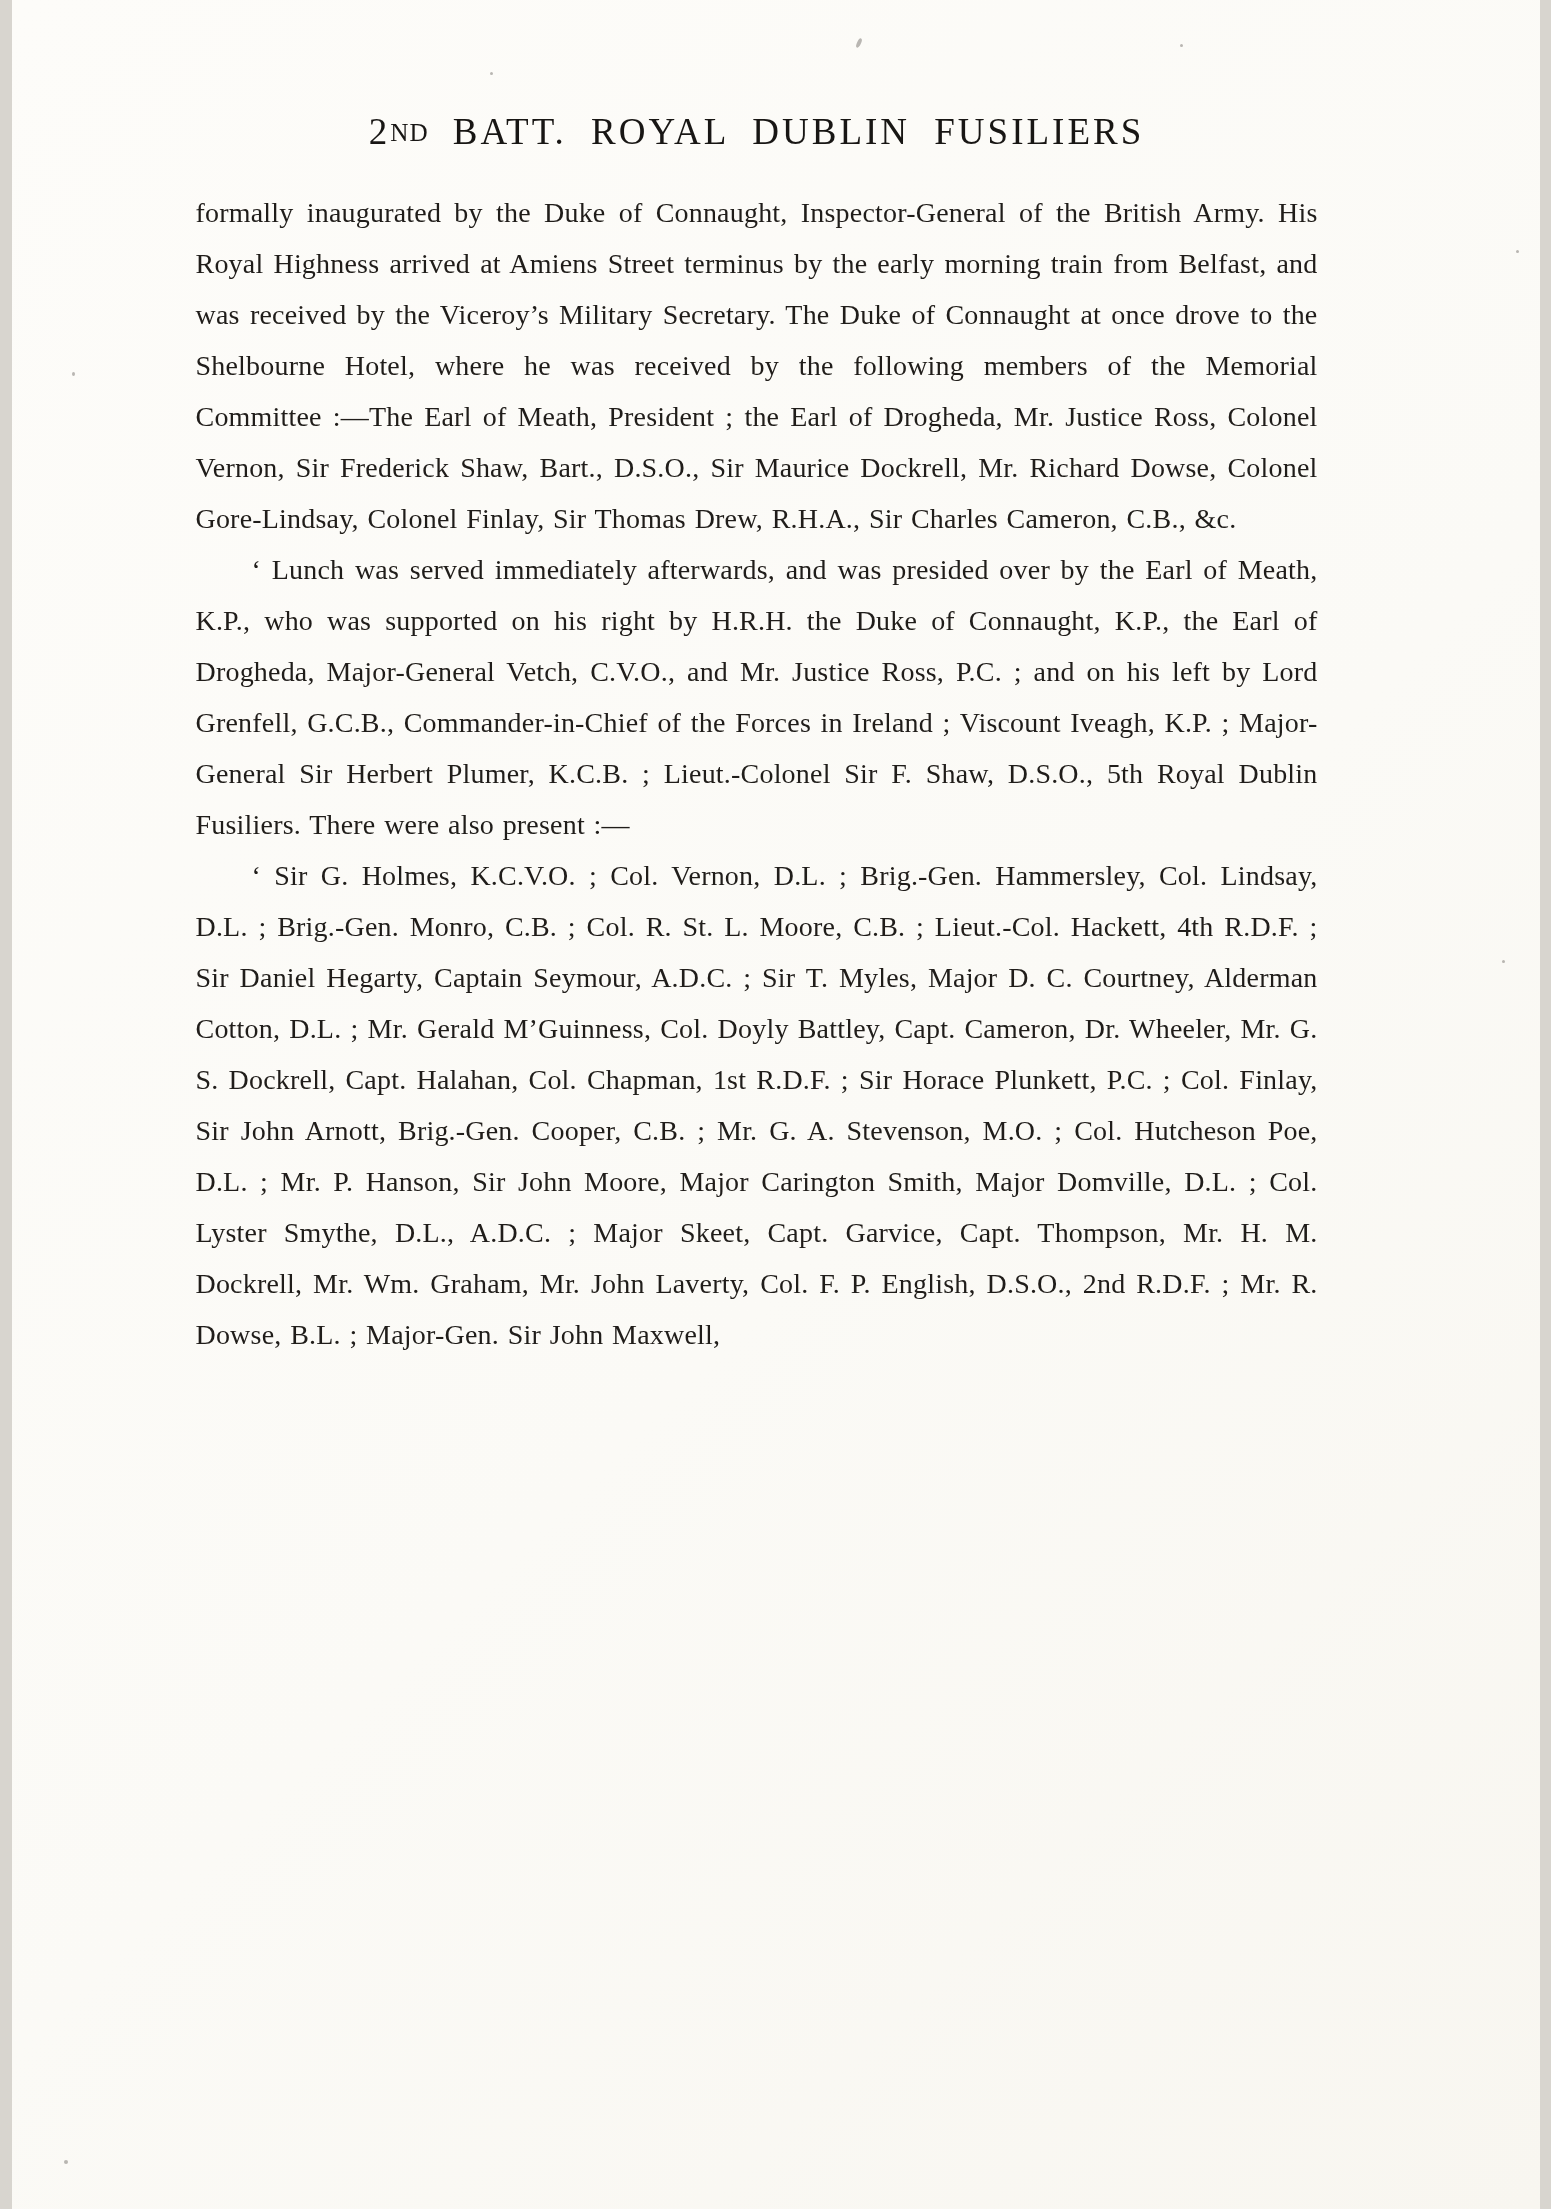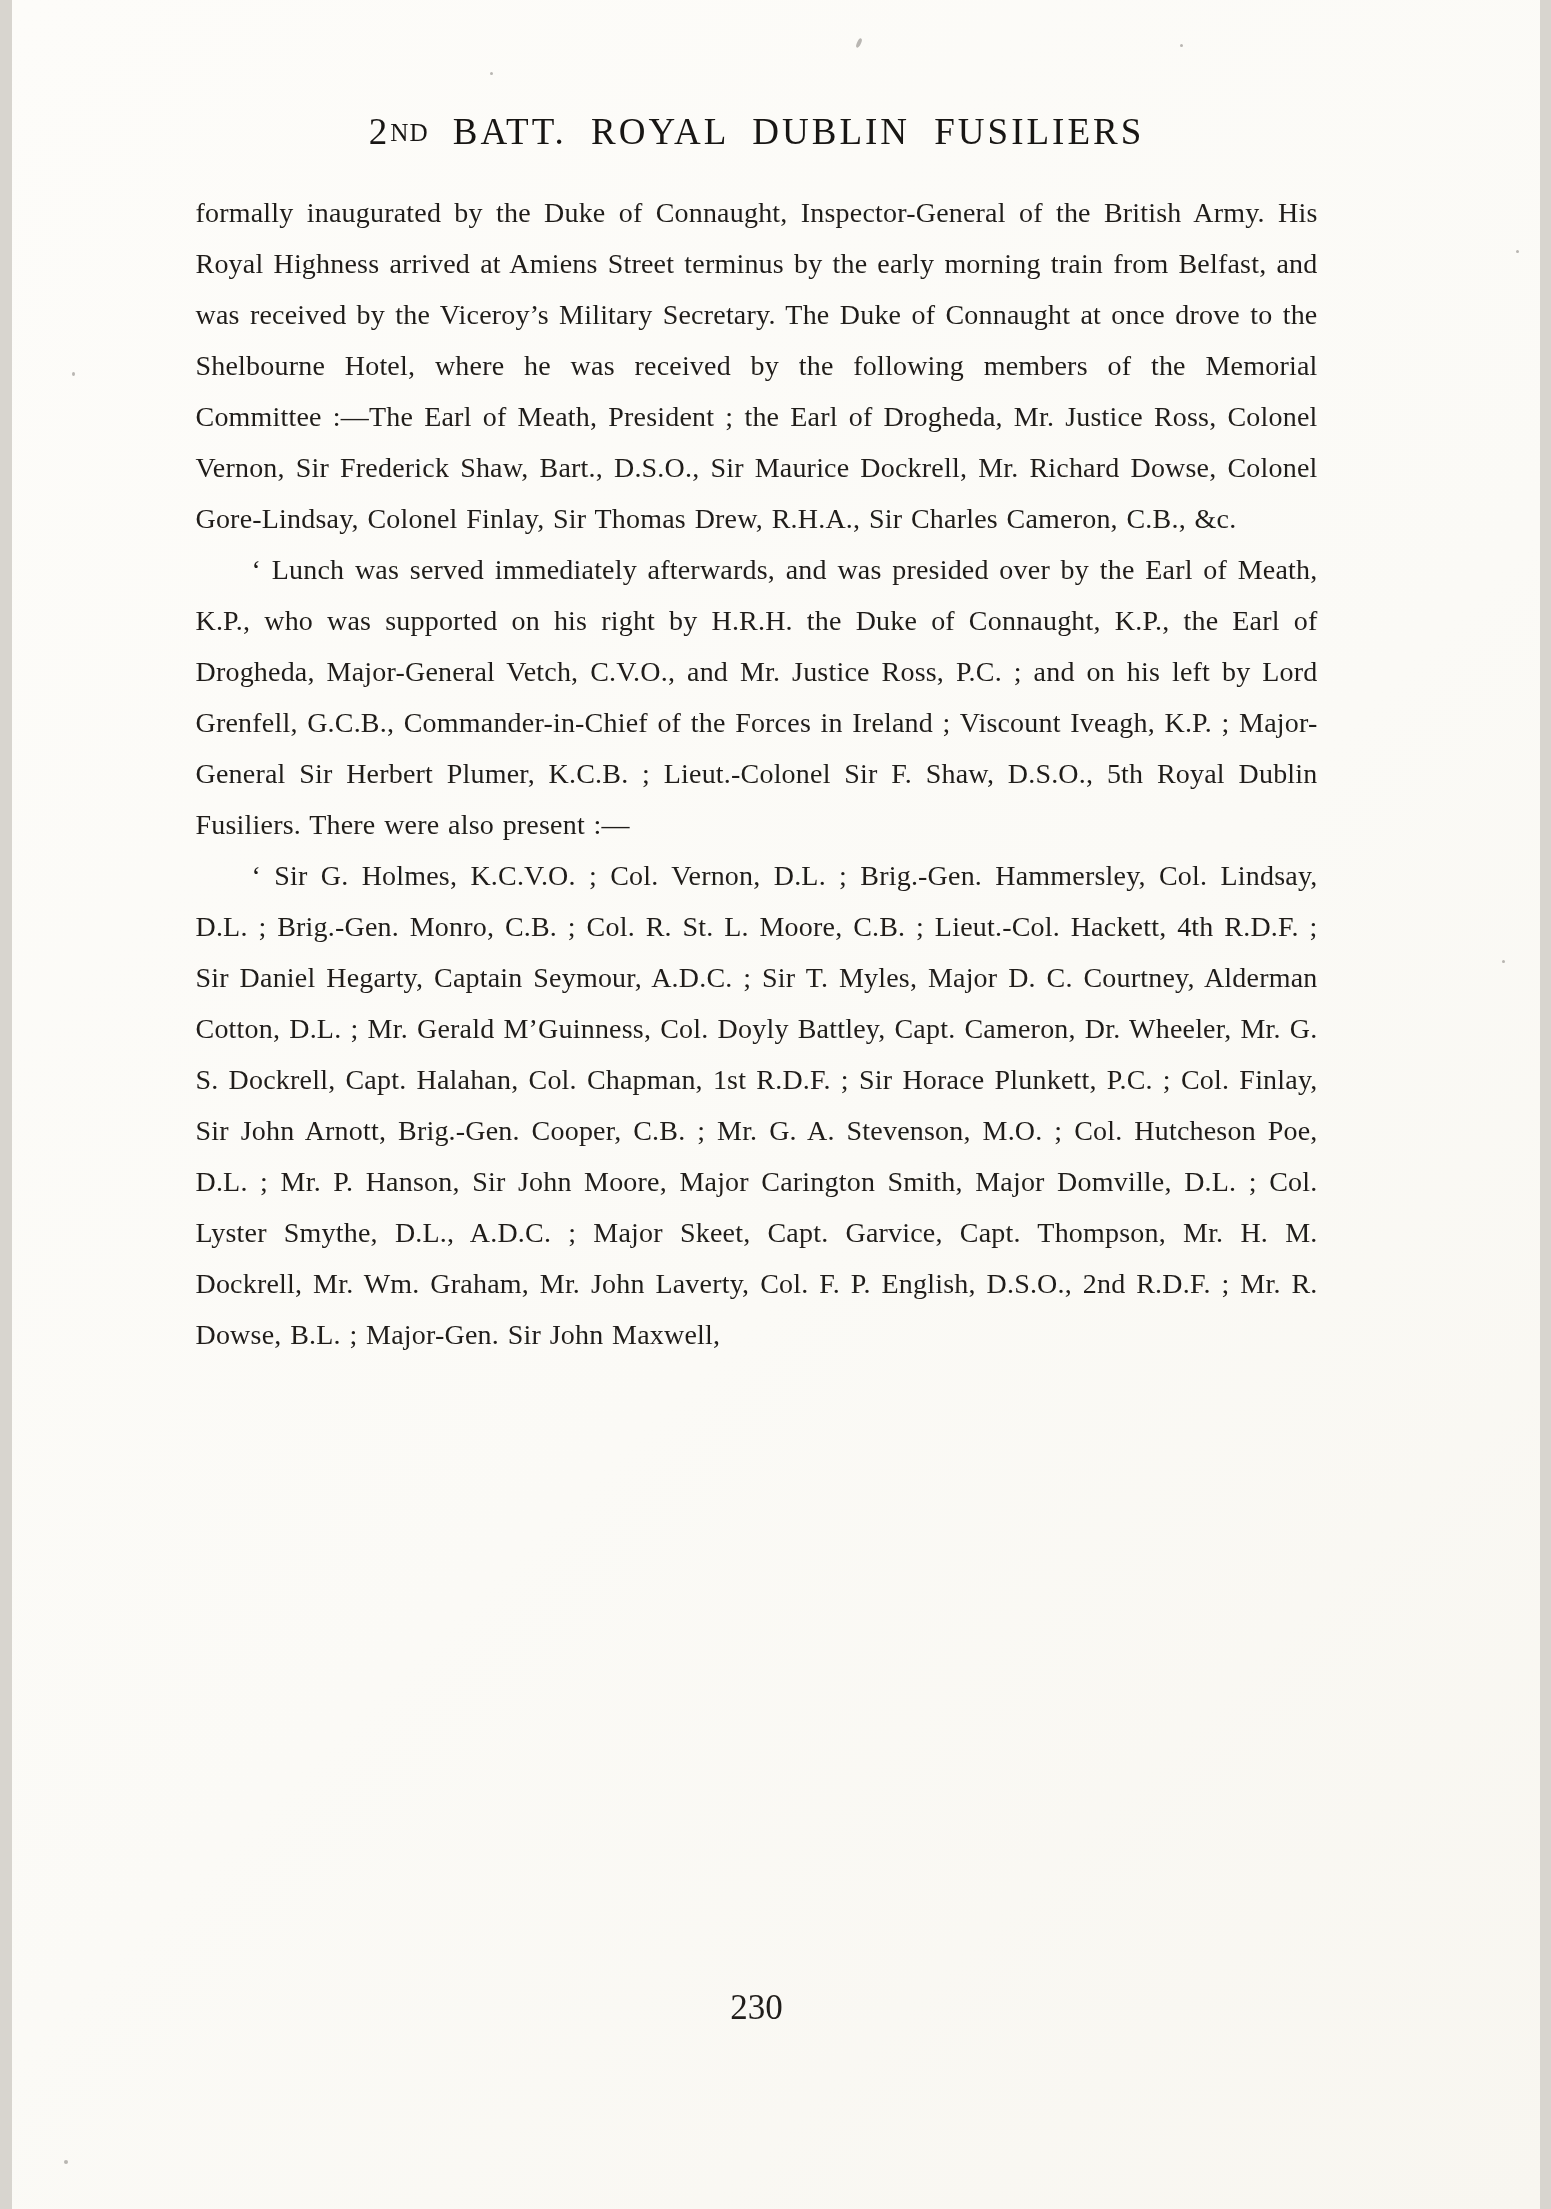--- a/index.html
+++ b/index.html
@@ -69,21 +69,20 @@
     <h1 class="running-header"><span>2</span><span class="ordinal">ND</span> <span>BATT. ROYAL DUBLIN FUSILIERS</span></h1>
 
     <div class="body-copy">
       <p>formally inaugurated by the Duke of Connaught, Inspector-General of the British Army.  His Royal Highness arrived at Amiens Street terminus by the early morning train from Belfast, and was received by the Viceroy’s Military Secretary. The Duke of Connaught at once drove to the Shelbourne Hotel, where he was received by the following members of the Memorial Committee :—The Earl of Meath, President ; the Earl of Drogheda, Mr. Justice Ross, Colonel Vernon, Sir Frederick Shaw, Bart., D.S.O., Sir Maurice Dockrell, Mr. Richard Dowse, Colonel Gore-Lindsay, Colonel Finlay, Sir Thomas Drew, R.H.A., Sir Charles Cameron, C.B., &amp;c.</p>
       <p class="indent">‘ Lunch was served immediately afterwards, and was presided over by the Earl of Meath, K.P., who was supported on his right by H.R.H. the Duke of Connaught, K.P., the Earl of Drogheda, Major-General Vetch, C.V.O., and Mr. Justice Ross, P.C. ; and on his left by Lord Grenfell, G.C.B., Commander-in-Chief of the Forces in Ireland ; Viscount Iveagh, K.P. ; Major-General Sir Herbert Plumer, K.C.B. ; Lieut.-Colonel Sir F. Shaw, D.S.O., 5th Royal Dublin Fusiliers. There were also present :—</p>
       <p class="indent">‘ Sir G. Holmes, K.C.V.O. ; Col. Vernon, D.L. ; Brig.-Gen. Hammersley, Col. Lindsay, D.L. ; Brig.-Gen. Monro, C.B. ; Col. R. St. L. Moore, C.B. ; Lieut.-Col. Hackett, 4th R.D.F. ; Sir Daniel Hegarty, Captain Seymour, A.D.C. ; Sir T. Myles, Major D. C. Courtney, Alderman Cotton, D.L. ; Mr. Gerald M’Guinness, Col. Doyly Battley, Capt. Cameron, Dr. Wheeler, Mr. G. S. Dockrell, Capt. Halahan, Col. Chapman, 1st R.D.F. ; Sir Horace Plunkett, P.C. ; Col. Finlay, Sir John Arnott, Brig.-Gen. Cooper, C.B. ; Mr. G. A. Stevenson, M.O. ; Col. Hutcheson Poe, D.L. ; Mr. P. Hanson, Sir John Moore, Major Carington Smith, Major Domville, D.L. ; Col. Lyster Smythe, D.L., A.D.C. ; Major Skeet, Capt. Garvice, Capt. Thompson, Mr. H. M. Dockrell, Mr. Wm. Graham, Mr. John Laverty, Col. F. P. English, D.S.O., 2nd R.D.F. ; Mr. R. Dowse, B.L. ; Major-Gen. Sir John Maxwell,</p>
     </div>
 
   </div>
 
-  <div class="page-number">230</div>
 
   <div class="speck" style="left: 845px; top: 38px; width: 4px; height: 10px; transform: rotate(25deg);"></div>
   <div class="speck" style="left: 1168px; top: 44px; width: 3px; height: 3px;"></div>
   <div class="speck" style="left: 478px; top: 72px; width: 3px; height: 3px;"></div>
   <div class="speck" style="left: 60px; top: 372px; width: 3px; height: 4px;"></div>
   <div class="speck" style="left: 1504px; top: 250px; width: 3px; height: 3px;"></div>
   <div class="speck" style="left: 1490px; top: 960px; width: 3px; height: 3px;"></div>
   <div class="speck" style="left: 52px; top: 2160px; width: 4px; height: 4px;"></div>
 
 </div>

